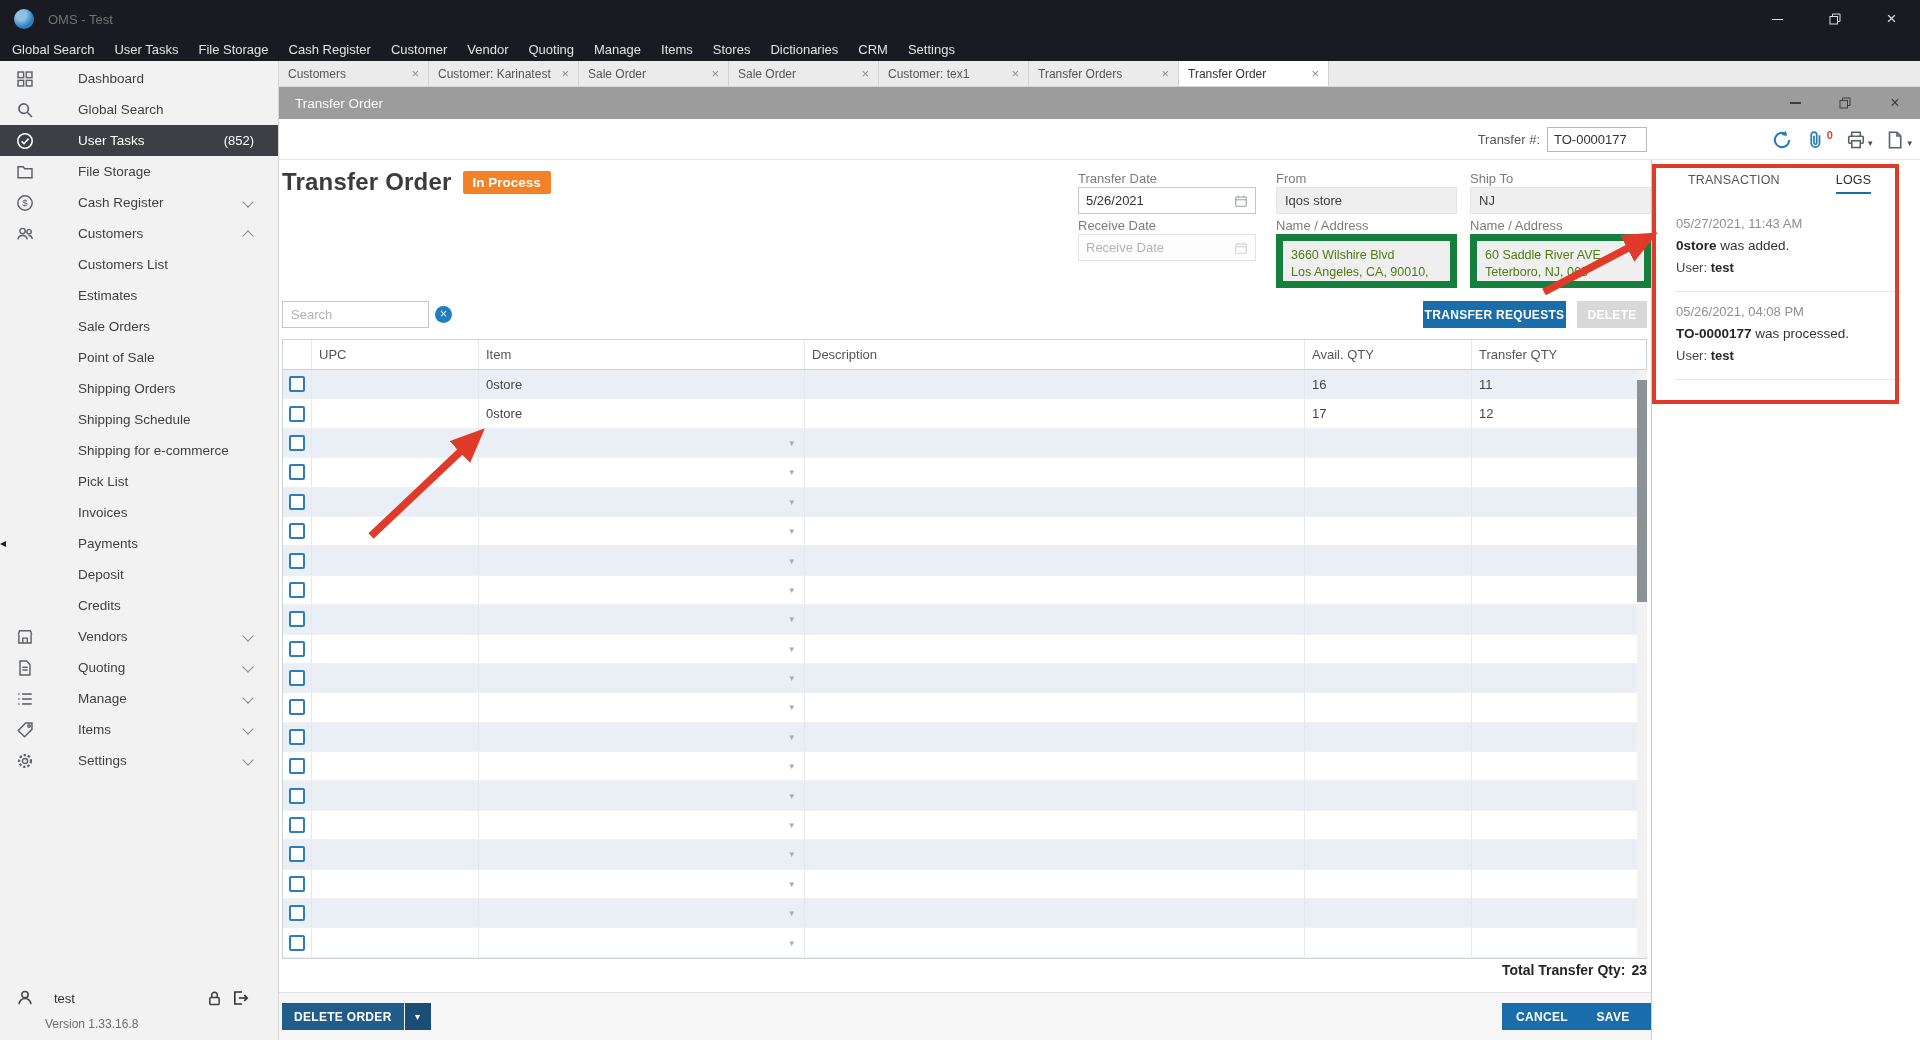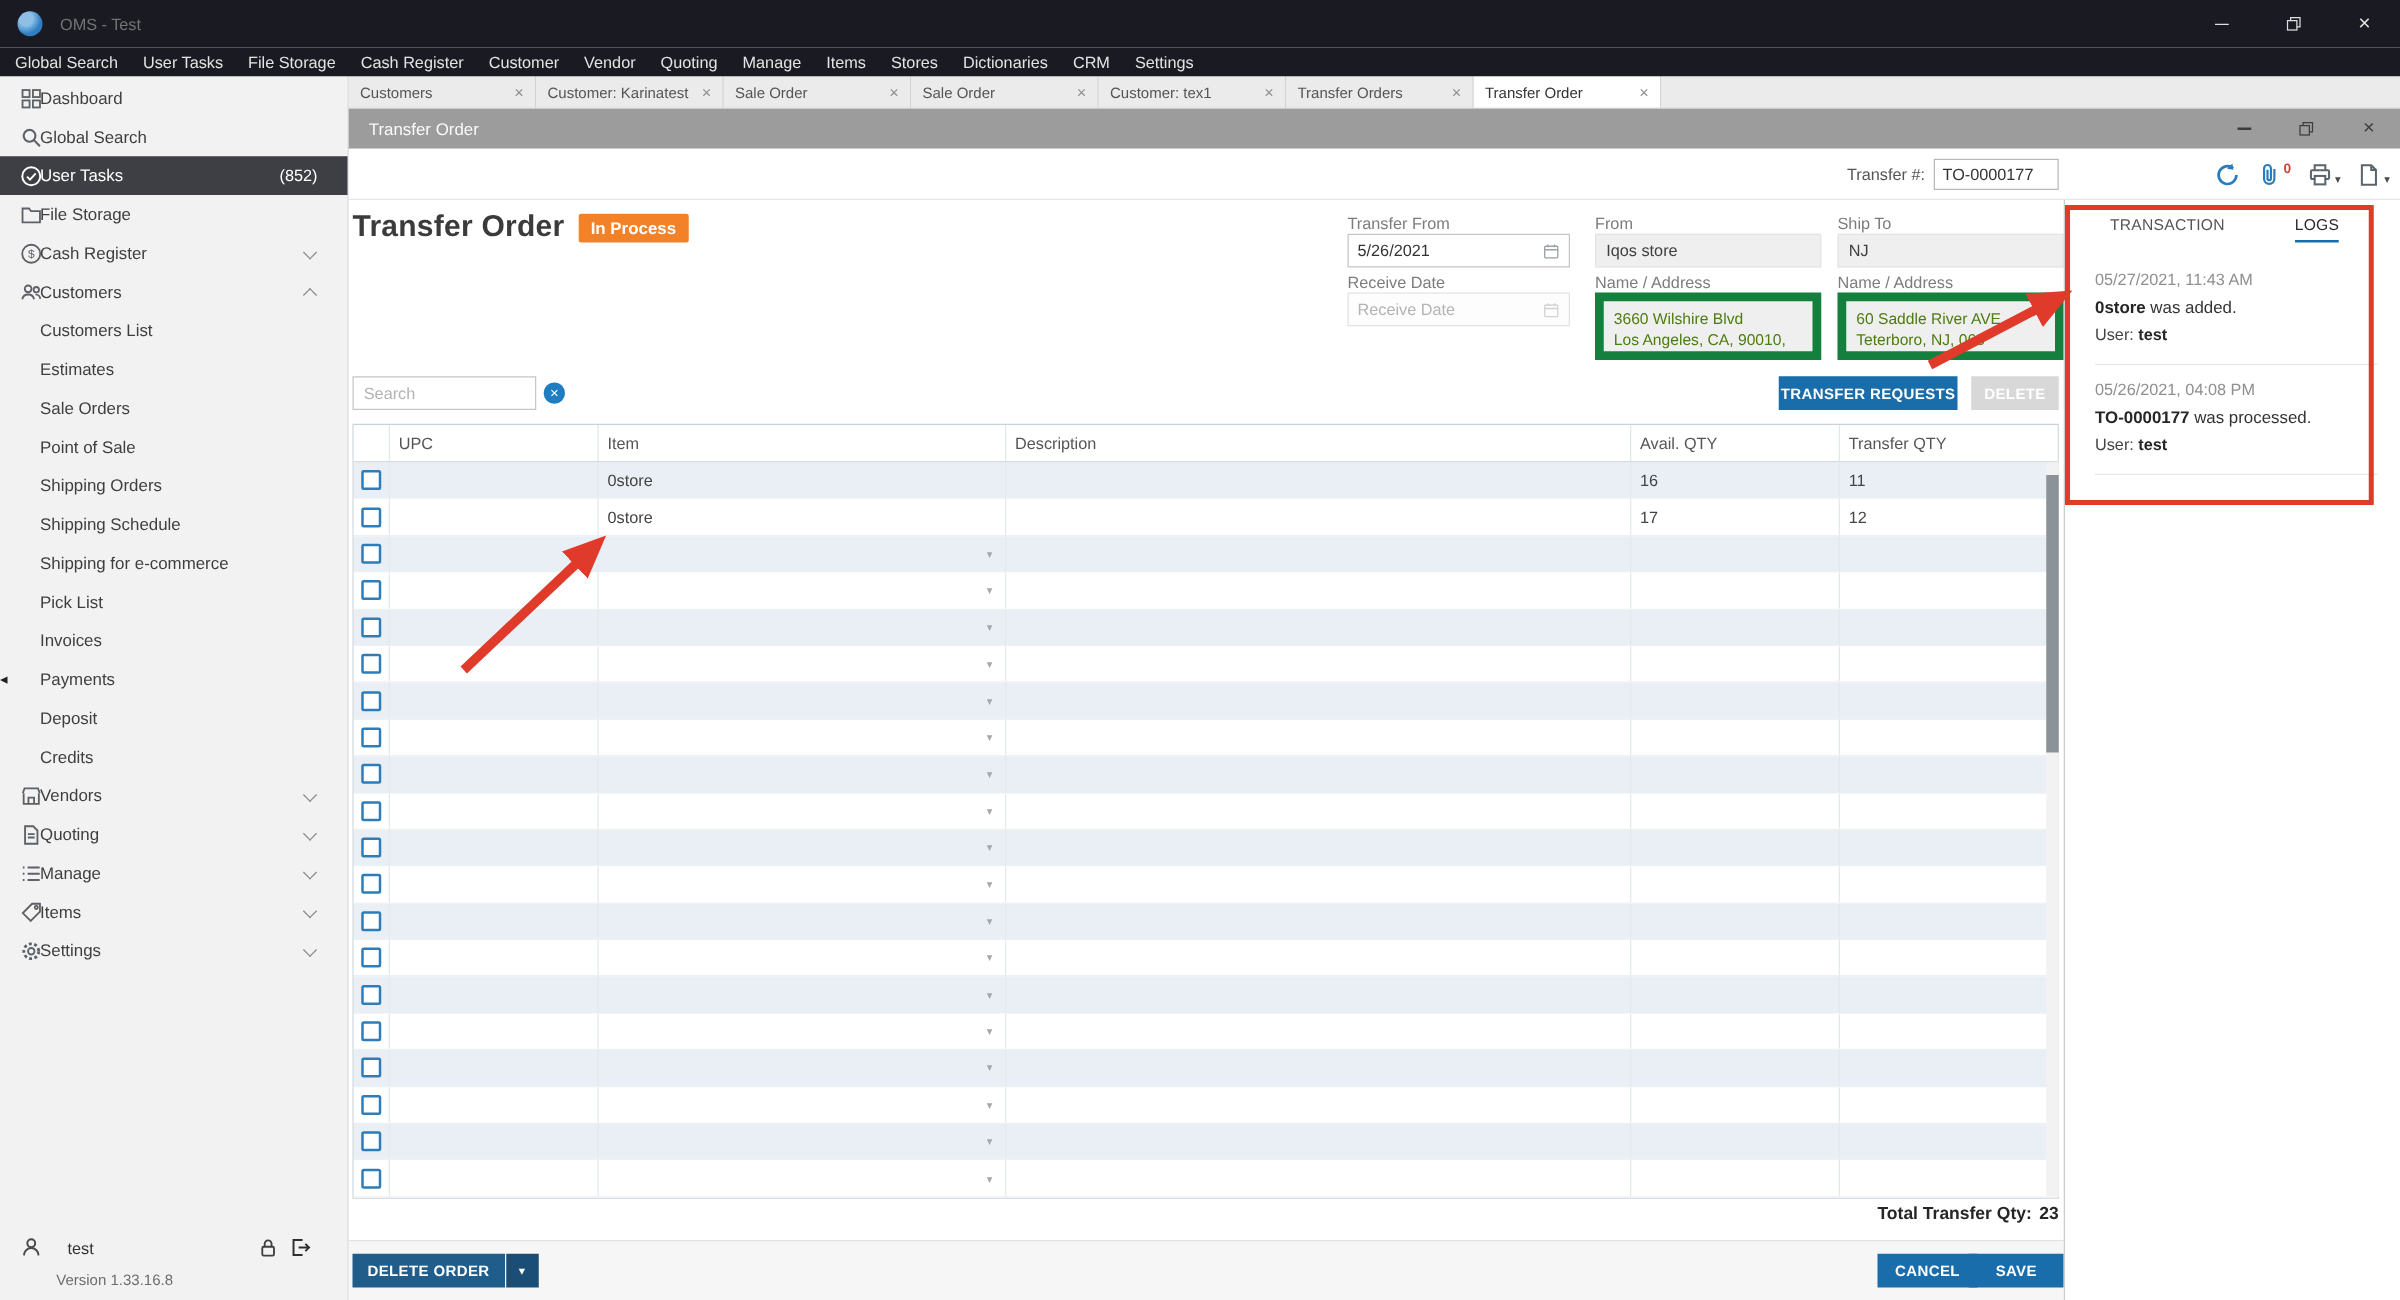--- a/index.html
+++ b/index.html
@@ -18,21 +18,21 @@
 
 #menubar{position:absolute;left:0;top:38px;width:1920px;height:23px;background:#1a1a23;display:flex;align-items:center;padding-left:2px;z-index:2}
 .menu-item{color:#e3e3e3;font-size:13px;line-height:23px;padding:0 10px;white-space:nowrap}
 
 
 #sidebar{position:absolute;left:0;top:61px;width:279px;height:979px;background:#f2f2f2;border-right:1px solid #d8d8d8}
 #sidebar-list{padding-top:2px}
 .side-item{position:relative;height:31px;display:flex;align-items:center;font-size:13.5px;color:#3f3f3f}
 .s-icon{position:absolute;left:16px;width:18px;height:18px;color:#5e6166}
 .s-icon svg{width:18px;height:18px;display:block}
-.s-label{margin-left:32px;white-space:nowrap}
+.s-label{margin-left:78px;white-space:nowrap}
 .s-badge{position:absolute;right:24px;font-size:13px}
 .s-chevron{position:absolute;right:26px;width:8px;height:8px;border-right:1.6px solid #8b8b8b;border-bottom:1.6px solid #8b8b8b}
 .chev-down{transform:rotate(45deg);top:11px}
 .chev-up{transform:rotate(-135deg);top:14px}
 .side-item.selected{background:#3e3e45;color:#fff}
 .side-item.selected .s-icon{color:#fff}
 #collapse-arrow{position:absolute;left:0;top:537px;font-size:12px;color:#1e1e1e;z-index:5;line-height:12px}
 #side-user{position:absolute;left:0;top:921px;width:279px;height:32px;display:flex;align-items:center}
 #side-user .s-icon{color:#4a4a4a}
 #side-user-name{margin-left:54px;font-size:13px;color:#333}
@@ -461,21 +461,21 @@
     </span>
   </div>
 </div>
 
 <div id="content">
   <div id="heading-row">
     <span id="page-heading">Transfer Order</span>
     <span id="status-badge">In Process</span>
   </div>
 
-  <div class="f-label" style="left:799px;top:11px">Transfer From</div>
+  <div class="f-label" style="left:799px;top:11px">Transfer Date</div>
   <div class="date-input" style="left:799px;top:27px;width:178px;height:27px">
     <input value="5/26/2021" style="">
     <span class="cal-icon">
         <svg viewBox="0 0 16 16" fill="none" stroke="currentColor" stroke-width="1.2">
           <rect x="2" y="3.4" width="12" height="10.6" rx="1"></rect>
           <line x1="2" y1="6.6" x2="14" y2="6.6"></line>
           <line x1="5" y1="1.8" x2="5" y2="4.4"></line>
           <line x1="11" y1="1.8" x2="11" y2="4.4"></line>
         </svg>
       </span>

